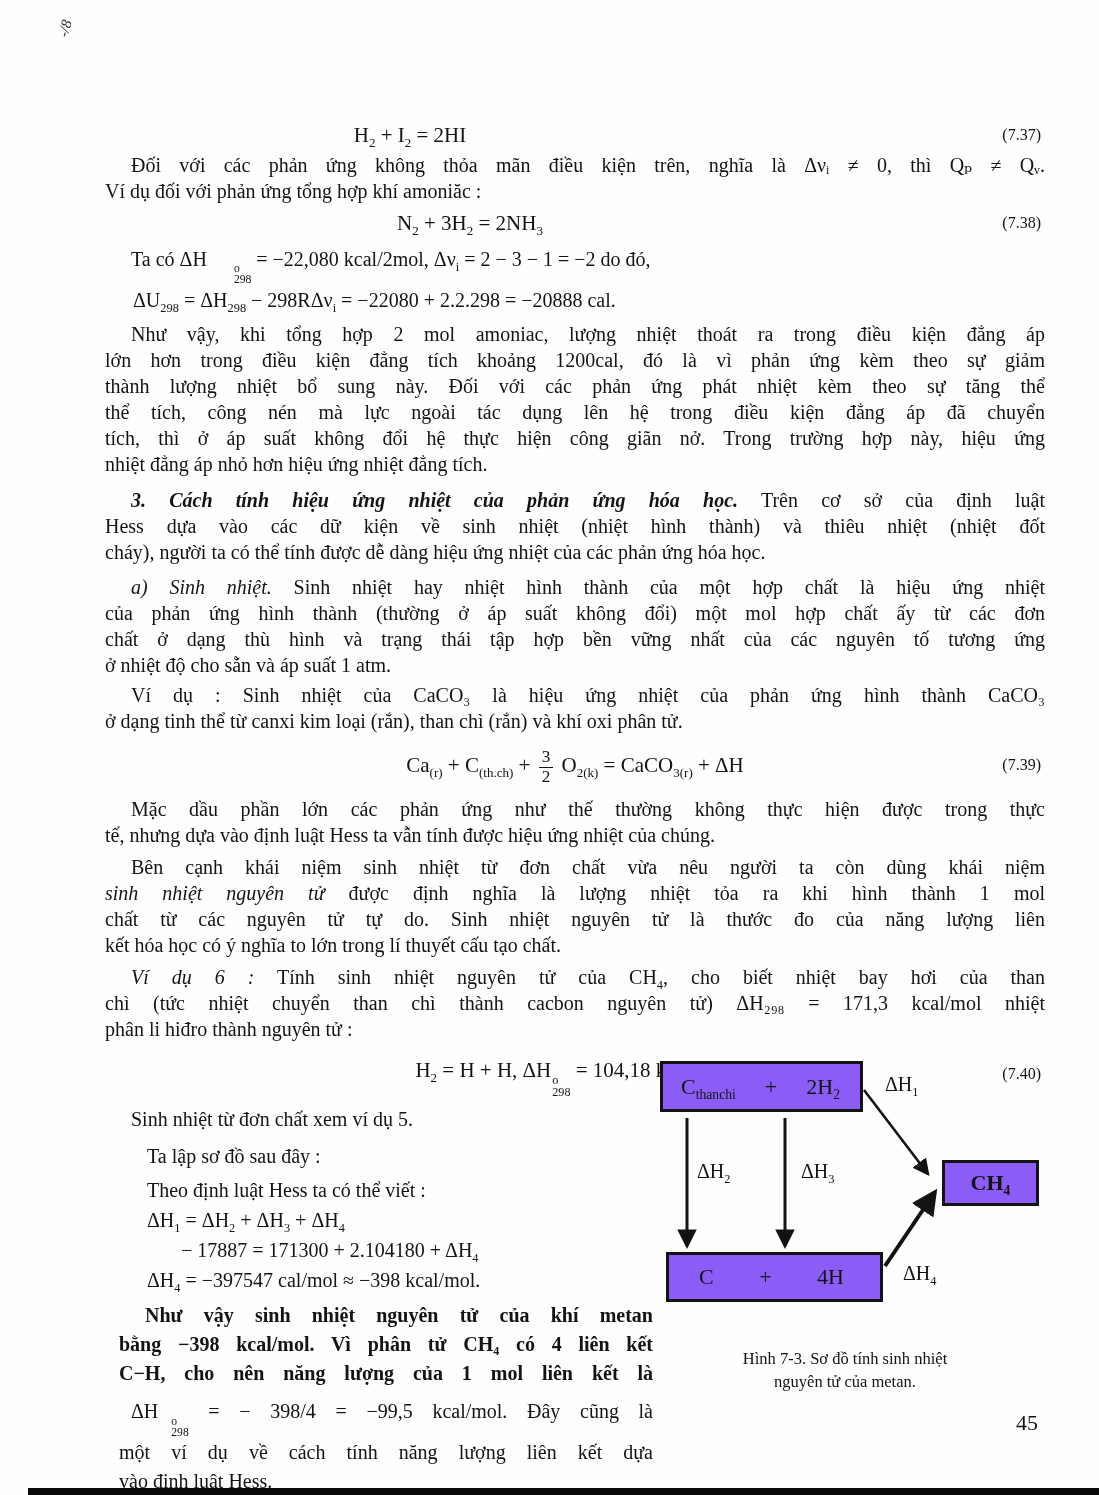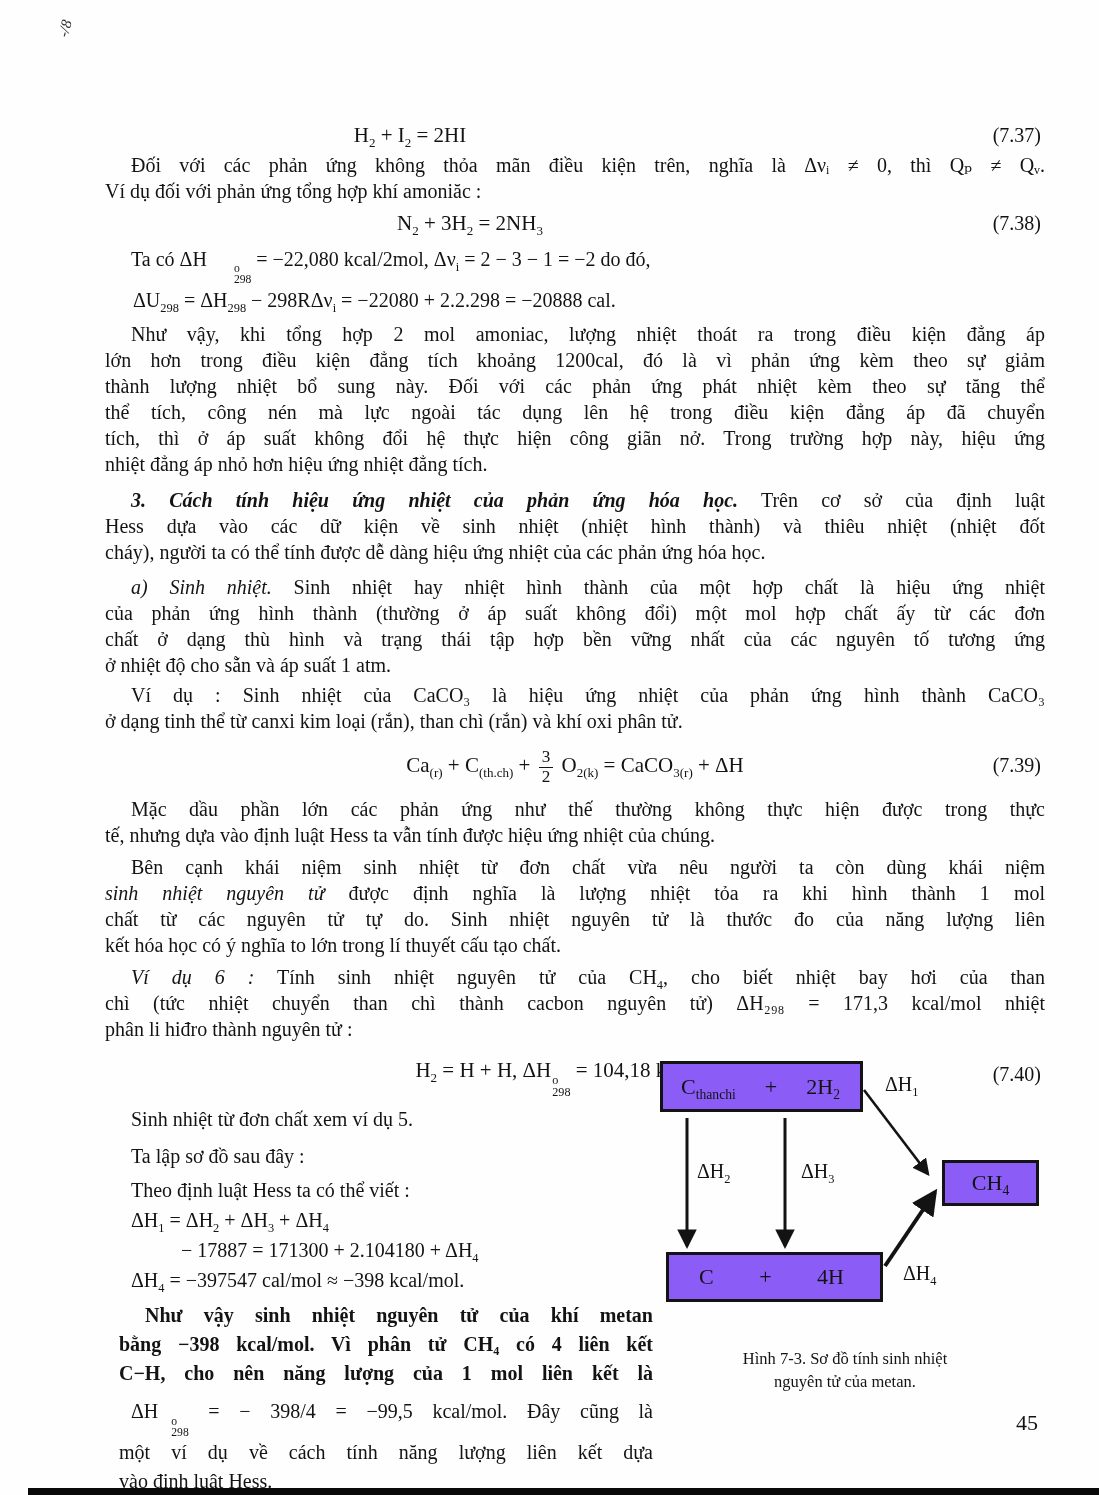--- a/index.html
+++ b/index.html
@@ -10,36 +10,36 @@
   }
   .main{position:absolute;left:105px;top:118px;width:940px;}
   .line{font-size:20px;line-height:26px;}
   .jl{text-align:justify;text-align-last:justify;}
   .ind{text-indent:26px;}
   .blk{margin-top:6px;}
   sub{font-size:0.62em;line-height:0;vertical-align:-0.4em;}
   i{font-style:italic;}
   b{font-weight:bold;font-style:italic;}
   .eqrow{position:relative;text-align:center;font-size:21px;line-height:30px;margin:2px 0;}
-  .eqnum{position:absolute;right:4px;top:50%;transform:translateY(-50%);font-size:20px;margin-left:31px;}
+  .eqnum{position:absolute;right:4px;top:50%;transform:translateY(-50%);font-size:16px;margin-left:31px;}
   .eqtext{display:inline-block;position:relative;}
   .shiftA{left:-165px;}
   .shiftB{left:-105px;}
   .supsub{display:inline-flex;flex-direction:column;align-items:flex-start;vertical-align:-0.55em;line-height:0.95;font-size:0.58em;margin-left:1px;}
   .ss-sup{display:block;}
   .ss-sub{display:block;}
   .frac{display:inline-flex;flex-direction:column;align-items:center;vertical-align:middle;font-size:0.82em;line-height:1.08;margin:0 3px;}
   .frac .num{padding:0 3px;border-bottom:1.6px solid #131313;}
   .frac .den{padding:0 3px;}
   .taco{line-height:34px;margin-top:4px;}
   .du{line-height:30px;margin-left:28px;}
   .hline{font-size:20px;line-height:30px;}
   .leftcol{width:548px;padding-left:14px;box-sizing:border-box;margin-top:10px;}
   .leftcol .jl{text-align:justify;text-align-last:justify;}
-  .lc-ind{margin-left:12px;}
+  .lc-ind{margin-left:28px;}
   .lc-ind2{margin-left:62px;}
   .nline{font-size:20px;line-height:29px;}
   .p11a{line-height:36px;margin-top:5px;}
   
   .fig-box{position:absolute;border:3px solid #131313;background:#8b5cf6;display:flex;align-items:center;justify-content:space-between;font-size:22px;box-sizing:border-box;}
   .fig-label{position:absolute;font-size:20px;}
   .fig-svg{position:absolute;left:640px;top:1050px;}
   .caption{position:absolute;left:690px;top:1347px;width:310px;text-align:center;font-size:16.5px;line-height:23px;}
   .pagenum{position:absolute;left:1016px;top:1410px;font-size:22px;}
   .corner-mark{position:absolute;left:57px;top:20px;font-size:15px;transform:rotate(-75deg);color:#2b2b2b;font-style:italic;}
@@ -178,21 +178,21 @@
     <span>+</span>
     <span>2H<sub>2</sub></span>
   </div>
 
   <div class="fig-box" style="left:666px;top:1252px;width:217px;height:50px;padding:0 36px 0 30px;">
     <span>C</span>
     <span>+</span>
     <span>4H</span>
   </div>
 
-  <div class="fig-box" style="left:942px;top:1160px;width:97px;height:46px;justify-content:center;">
+  <div class="fig-box" style="left:942px;top:1160px;width:97px;height:46px;justify-content:center;font-weight:bold;">
     <span>CH<sub>4</sub></span>
   </div>
 
   <div class="fig-label" style="left:885px;top:1073px;">ΔH<sub>1</sub></div>
   <div class="fig-label" style="left:697px;top:1160px;">ΔH<sub>2</sub></div>
   <div class="fig-label" style="left:801px;top:1160px;">ΔH<sub>3</sub></div>
   <div class="fig-label" style="left:903px;top:1262px;">ΔH<sub>4</sub></div>
 
   <div class="caption">
     <div>Hình 7-3. Sơ đồ tính sinh nhiệt</div>

